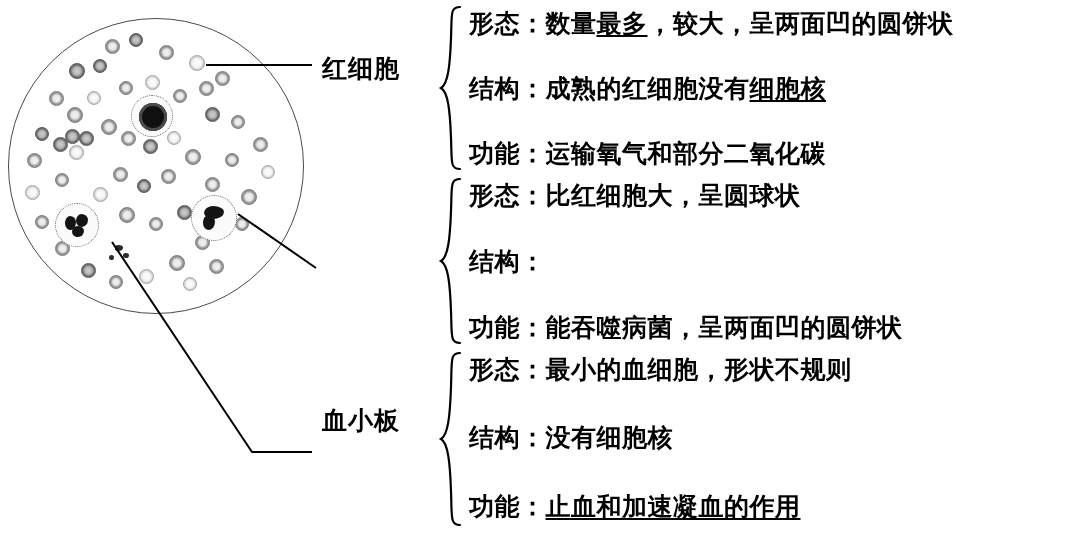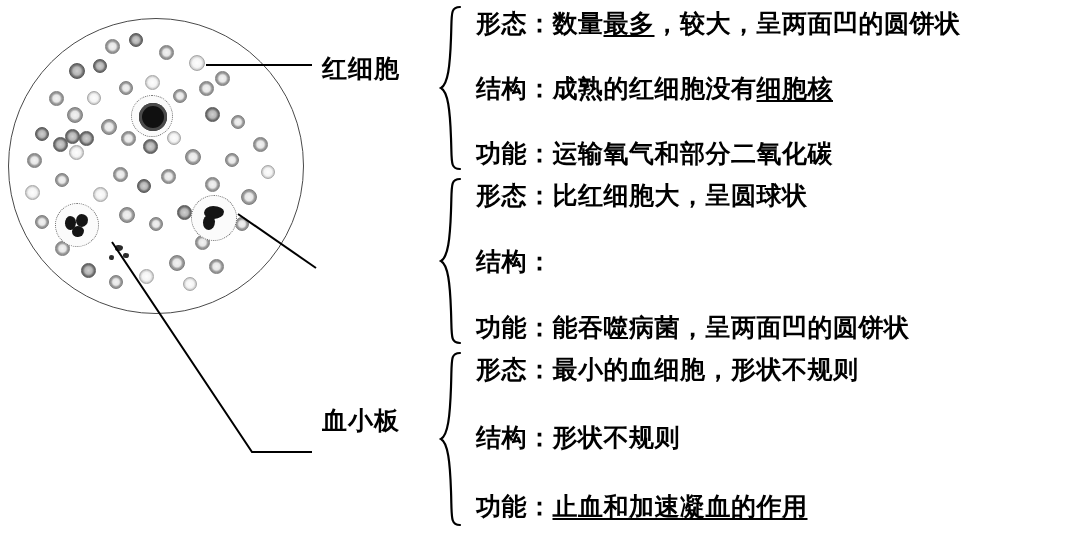--- a/index.html
+++ b/index.html
@@ -120,21 +120,21 @@
   }
   .brace svg { display: block; }
 
   .rows {
     display: flex;
     flex-direction: column;
     justify-content: space-between;
     height: 100%;
     padding: 6px 0;
     box-sizing: border-box;
-    margin-left: 12px;
+    margin-left: 5px;
   }
   .row {
     display: flex;
     align-items: baseline;
     white-space: nowrap;
     font-size: 25px;
     font-weight: 700;
     letter-spacing: 0.5px;
     line-height: 1.05;
   }
@@ -287,21 +287,21 @@
         <path d="M 22,3 C 12,3 14,10 13,37 C 12,66 10,85 3,89 C 10,93 12,112 13,141 C 14,167 12,175 22,175" stroke="#000" stroke-width="2.2" fill="none" stroke-linecap="round"></path>
       </svg>
     </div>
     <div class="rows">
       <div class="row">
         <span class="row-key">形态：</span>
         <span class="row-val">最小的血细胞，形状不规则</span>
       </div>
       <div class="row">
         <span class="row-key">结构：</span>
-        <span class="row-val">形状不规则</span>
+        <span class="row-val">没有细胞核</span>
       </div>
       <div class="row">
         <span class="row-key">功能：</span>
         <span class="row-val u">止血和加速凝血的作用</span>
       </div>
     </div>
   </div>
 
 </div>
 

